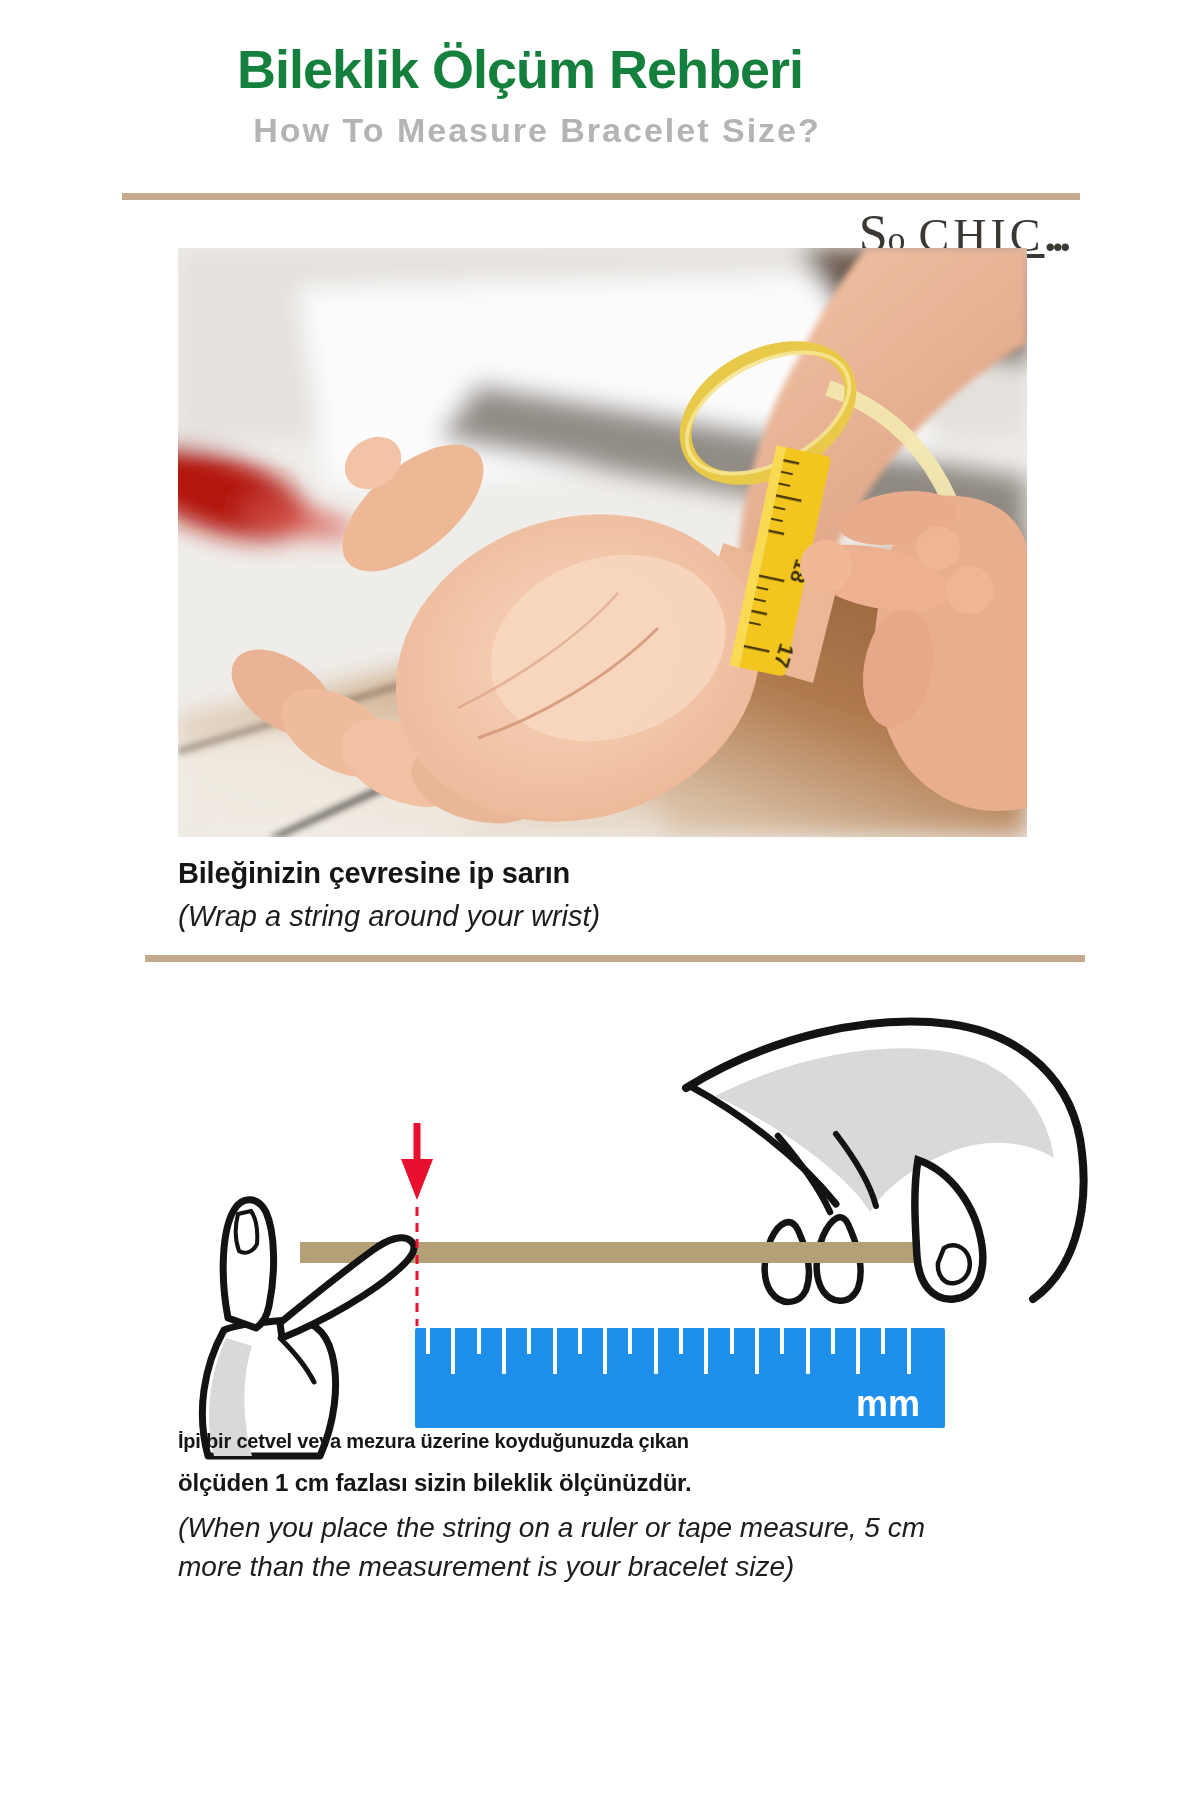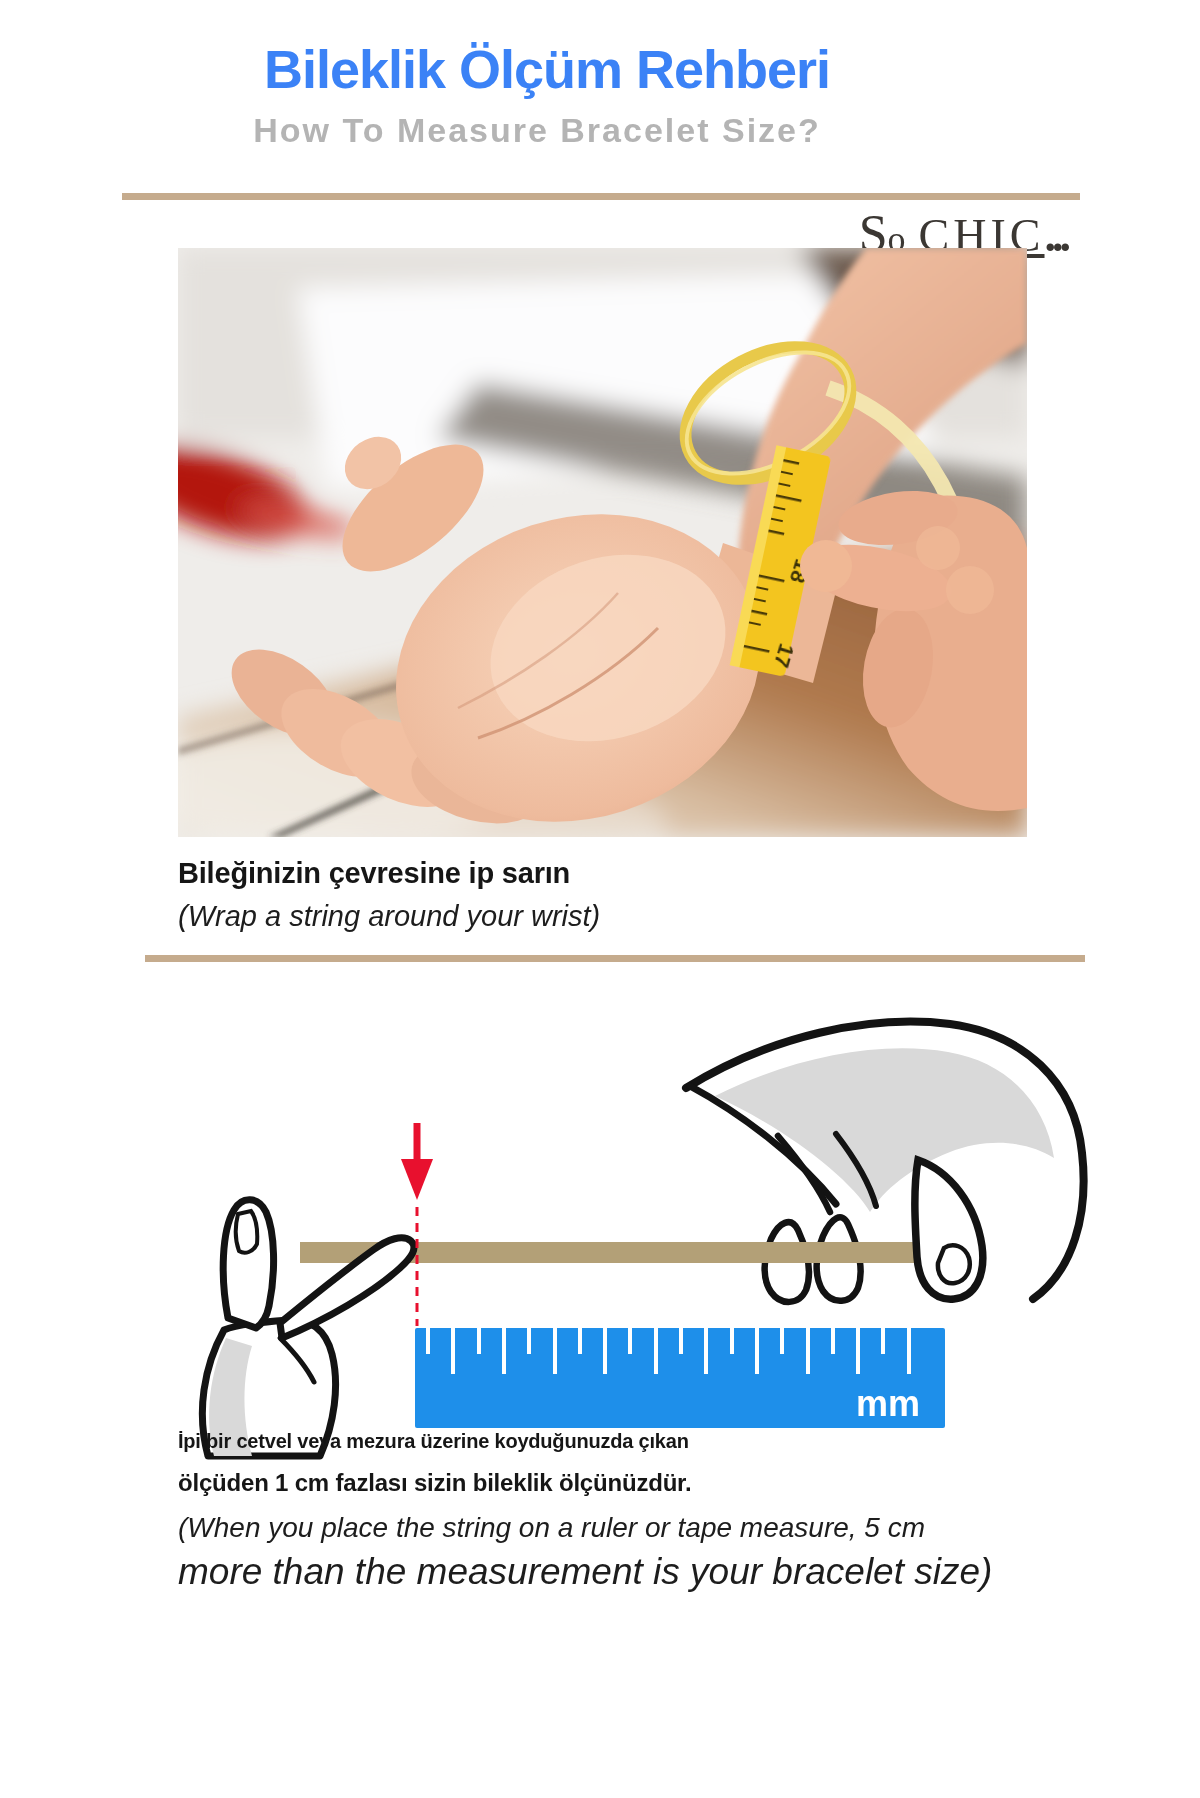--- a/index.html
+++ b/index.html
@@ -35,30 +35,30 @@
   .photo svg{display:block;}
   
   .cap{margin:0;left:178px;color:#161616;}
   .cap-bold{font-weight:700;font-size:29px;line-height:1.2;letter-spacing:-0.2px;}
   .cap-italic{font-style:italic;font-weight:400;font-size:29px;line-height:1.2;color:#1d1d1d;}
   .cap1-tr{top:856px;}
   .cap1-en{top:899px;}
   .cap2-l1{top:1429px;font-size:20px;}
   .cap2-l2{top:1469px;font-size:24px;}
   .cap2-l3{top:1511px;font-size:28px;}
-  .cap2-l4{top:1550px;font-size:37px;}
+  .cap2-l4{top:1550px;font-size:28px;}
   
   .illustration{left:130px;top:1008px;width:960px;height:470px;}
 </style>
 </head>
 <body>
 
 <div class="page">
 
-  <h1 class="abs title" style="color: #3b82f6; padding-left: 27px;">Bileklik Ölçüm Rehberi</h1>
+  <h1 class="abs title" style="color: #15803d;">Bileklik Ölçüm Rehberi</h1>
 
   <h2 class="abs subtitle" style="color: rgb(180, 180, 180); padding-left: 17px;">How To Measure Bracelet Size?</h2>
 
   <div class="abs divider divider-1" style="background: rgb(197, 171, 141);"></div>
 
   <div class="abs brand" style="color: rgb(59, 55, 51);"><span class="logo-s">S</span><span class="logo-o">o</span><span class="logo-sp">&nbsp;</span><span class="logo-chic">CHIC</span><span class="logo-dots">...</span></div>
 
   <div class="abs photo">
     <svg width="849" height="589" viewBox="0 0 849 589">
       <defs>

